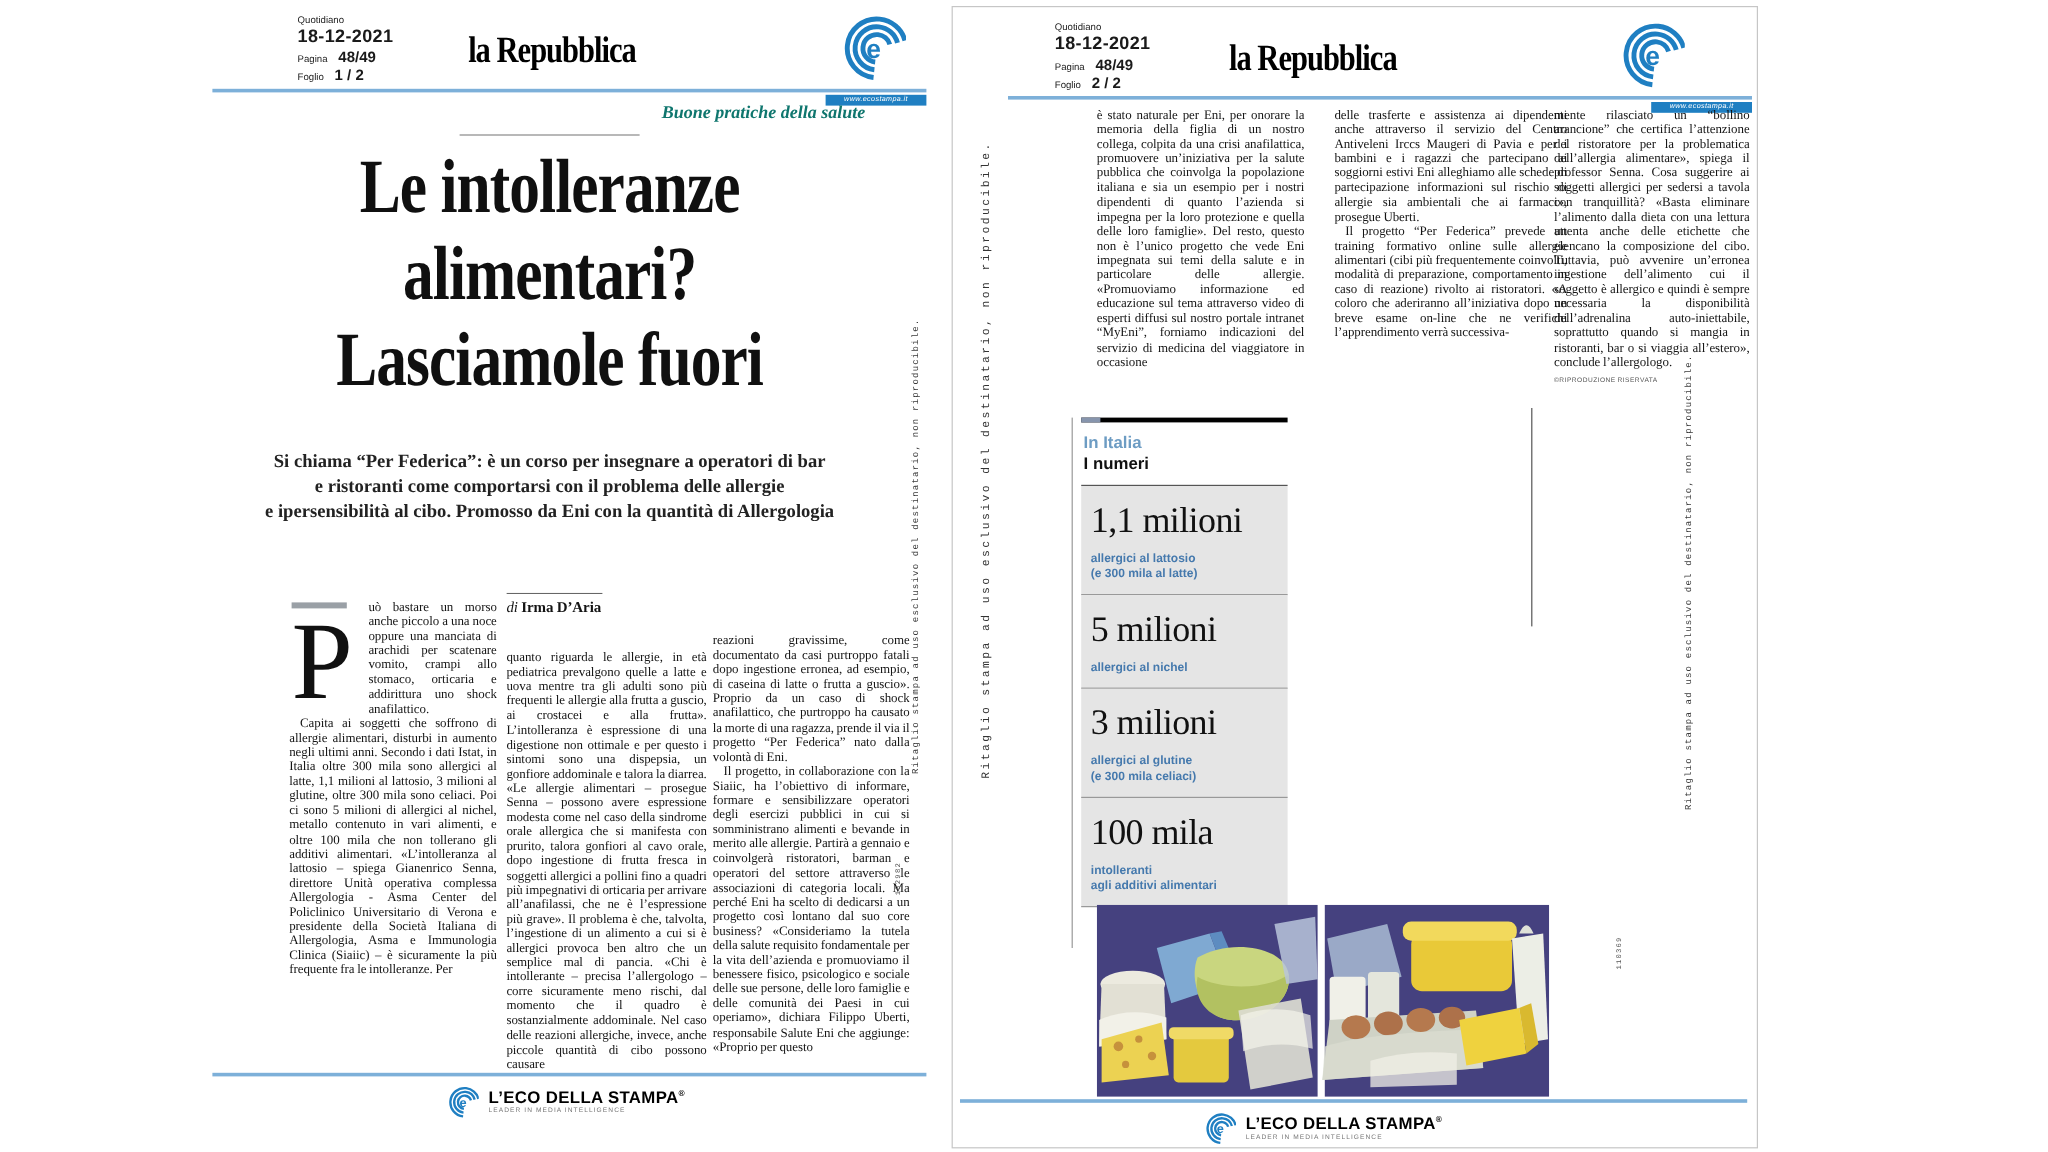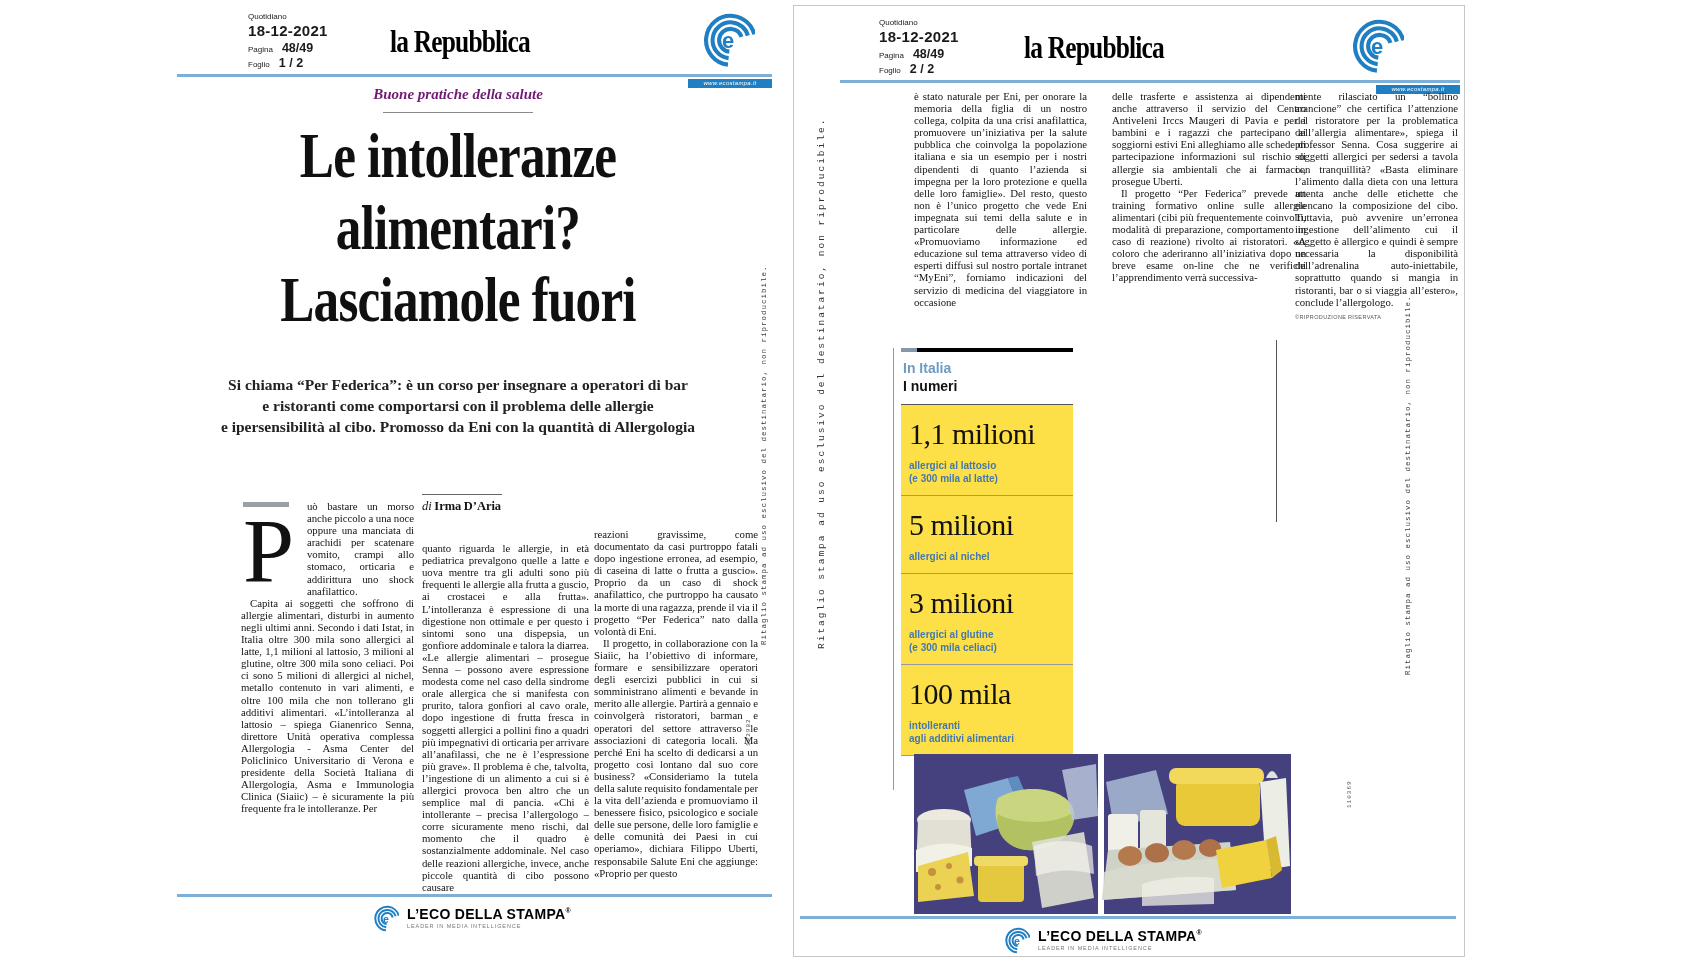--- a/index.html
+++ b/index.html
@@ -30,22 +30,22 @@
 
   .rule-blue{position:absolute;height:3px;background:#7db0d9;}
   #page-left .rule-top{left:2px;top:74px;width:595px;}
   #page-right .rule-top{left:46px;top:74px;width:620px;}
   .url-strip{position:absolute;height:9px;background:#1f7fc2;color:#fff;
     font-family:"Liberation Sans",sans-serif;font-size:6px;font-style:italic;
     text-align:center;line-height:9px;letter-spacing:.3px;}
   #page-left .url-strip{left:513px;top:79px;width:84px;}
   #page-right .url-strip{left:582px;top:79px;width:84px;}
 
-  .kicker{position:absolute;left:20px;top:86px;width:526px;text-align:center;
-    font-style:italic;font-weight:bold;font-size:15px;color:#701a75;}
+  .kicker{position:absolute;left:20px;top:86px;width:526px;text-align:right;
+    font-style:italic;font-weight:bold;font-size:15px;color:#0f766e;}
   .kicker-rule{position:absolute;left:208px;top:112px;width:150px;height:1px;background:#8a8a8a;}
 
   .headline{position:absolute;left:13px;top:120px;width:540px;text-align:center;
     font-weight:bold;font-size:64px;line-height:72px;letter-spacing:-1px;
     transform:scaleX(.8);transform-origin:50% 0;color:#101010;}
   .subhead{position:absolute;left:13px;top:374px;width:540px;text-align:center;
     font-weight:bold;font-size:15.5px;line-height:21px;color:#222;}
   .pre{white-space:pre-line;}
 
   .col{position:absolute;text-align:justify;font-size:10.8px;line-height:12.1px;
@@ -74,21 +74,21 @@
   
   .ig-left-rule{position:absolute;left:99px;top:342px;width:1px;height:442px;background:#999;}
   .infographic{position:absolute;left:107px;top:342px;width:172px;
     font-family:"Liberation Sans",sans-serif;}
   .ig-topbar{position:relative;height:4px;background:#000;}
   .ig-topbar-accent{position:absolute;left:0;top:0;width:16px;height:4px;background:#8795ad;}
   .ig-head{padding:8px 2px 10px;}
   .ig-region{color:#6d9cc3;font-weight:bold;font-size:14px;}
   .ig-title{color:#111;font-weight:bold;font-size:14px;margin-top:2px;}
   .ig-items{border-top:1px solid #555;}
-  .ig-item{background:#fde047;border-bottom:1px solid #999;padding:12px 8px 10px;}
+  .ig-item{background:#e5e5e5;border-bottom:1px solid #999;padding:12px 8px 10px;}
   .ig-value{font-family:"Liberation Serif",serif;font-size:30px;color:#111;
     margin-bottom:8px;letter-spacing:-.5px;}
   .ig-label,.ig-sublabel{color:#4579ad;font-weight:bold;font-size:10px;line-height:13px;}
 
   
   .pullquote-block{position:absolute;left:268px;top:346px;width:208px;text-align:center;}
   .pq-rule-top{width:84px;height:2px;background:#3a3a3a;margin:0 auto 16px;}
   .pq-text{font-style:italic;font-weight:bold;font-size:17px;line-height:23px;color:#111;}
   .pq-rule-right{position:absolute;left:482px;top:334px;width:1px;height:182px;background:#555;}
 

